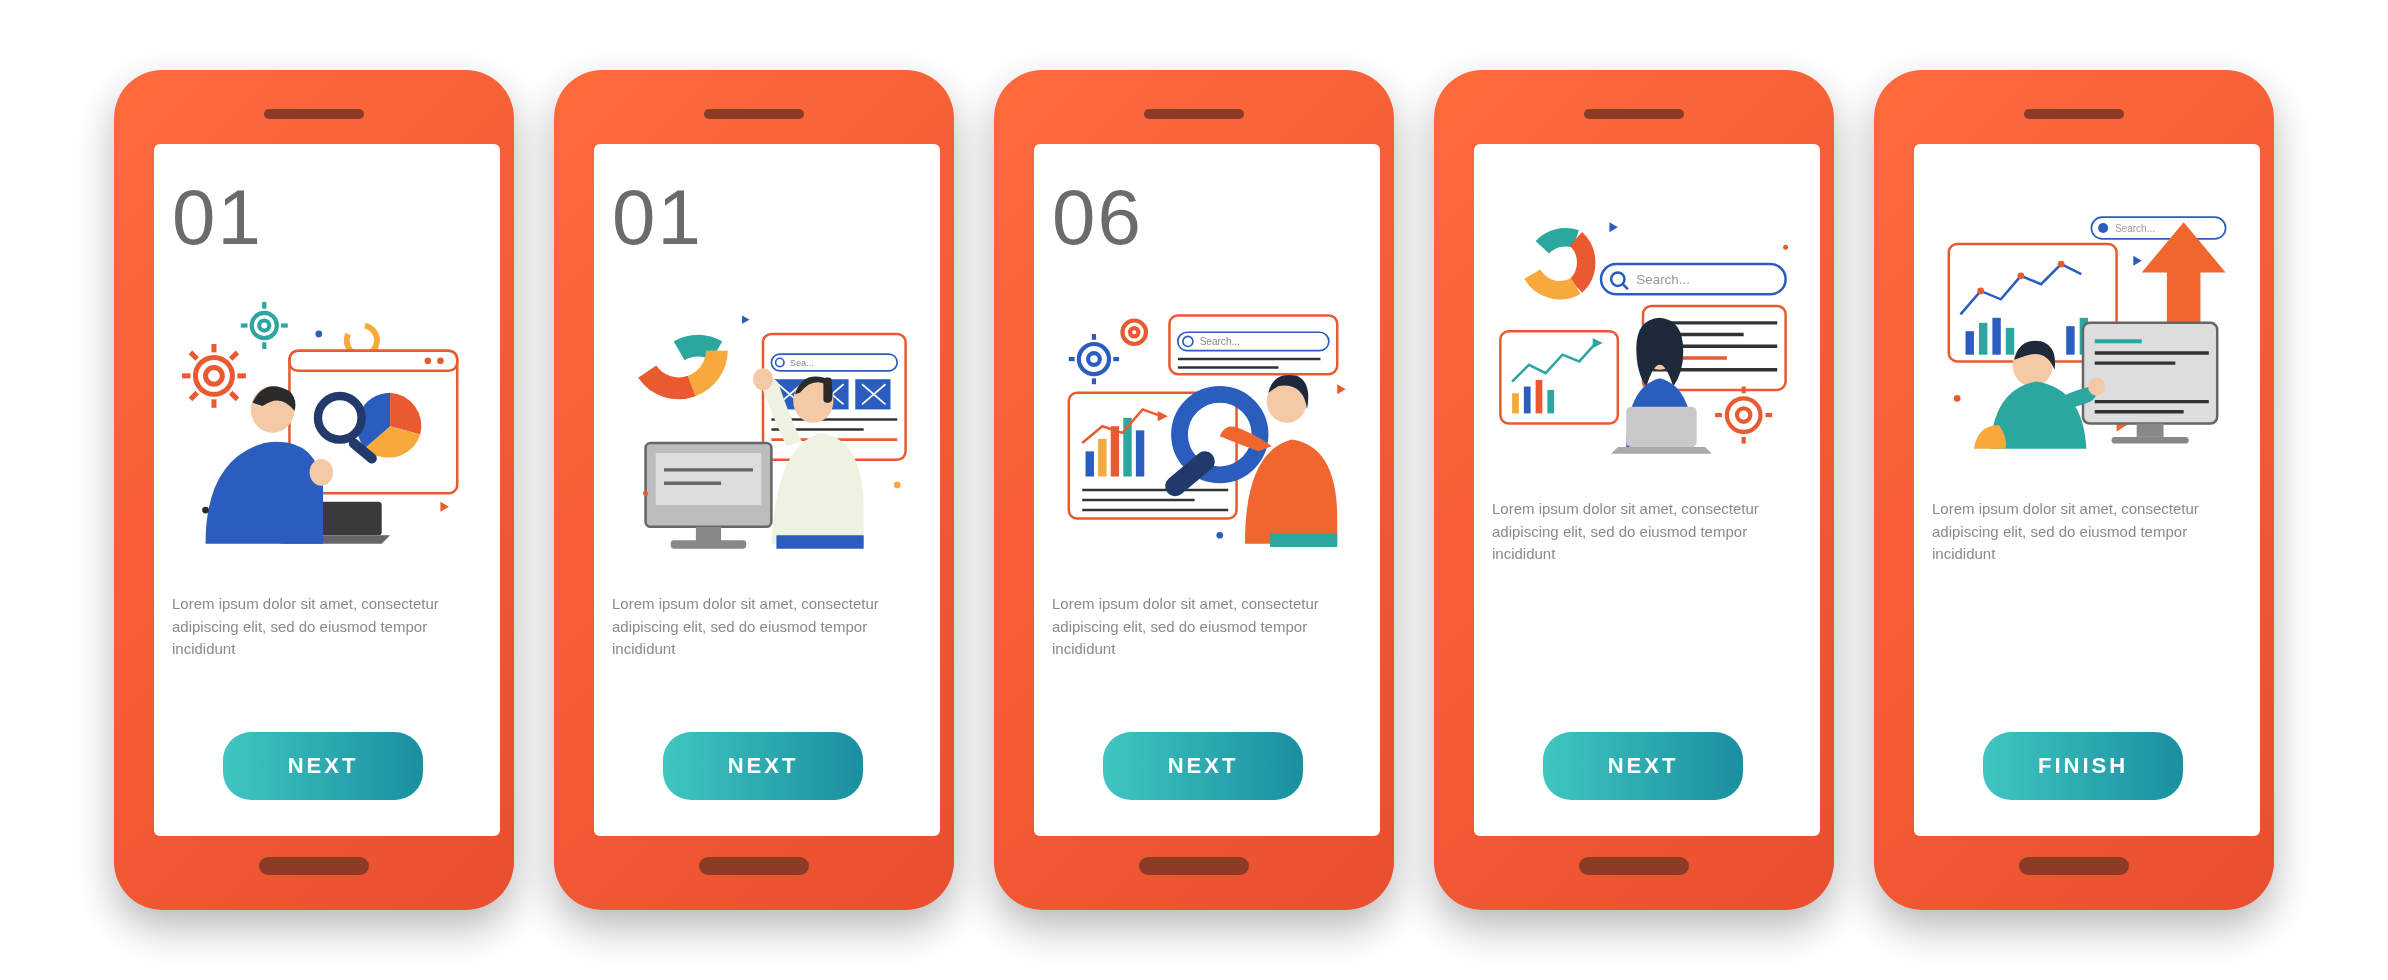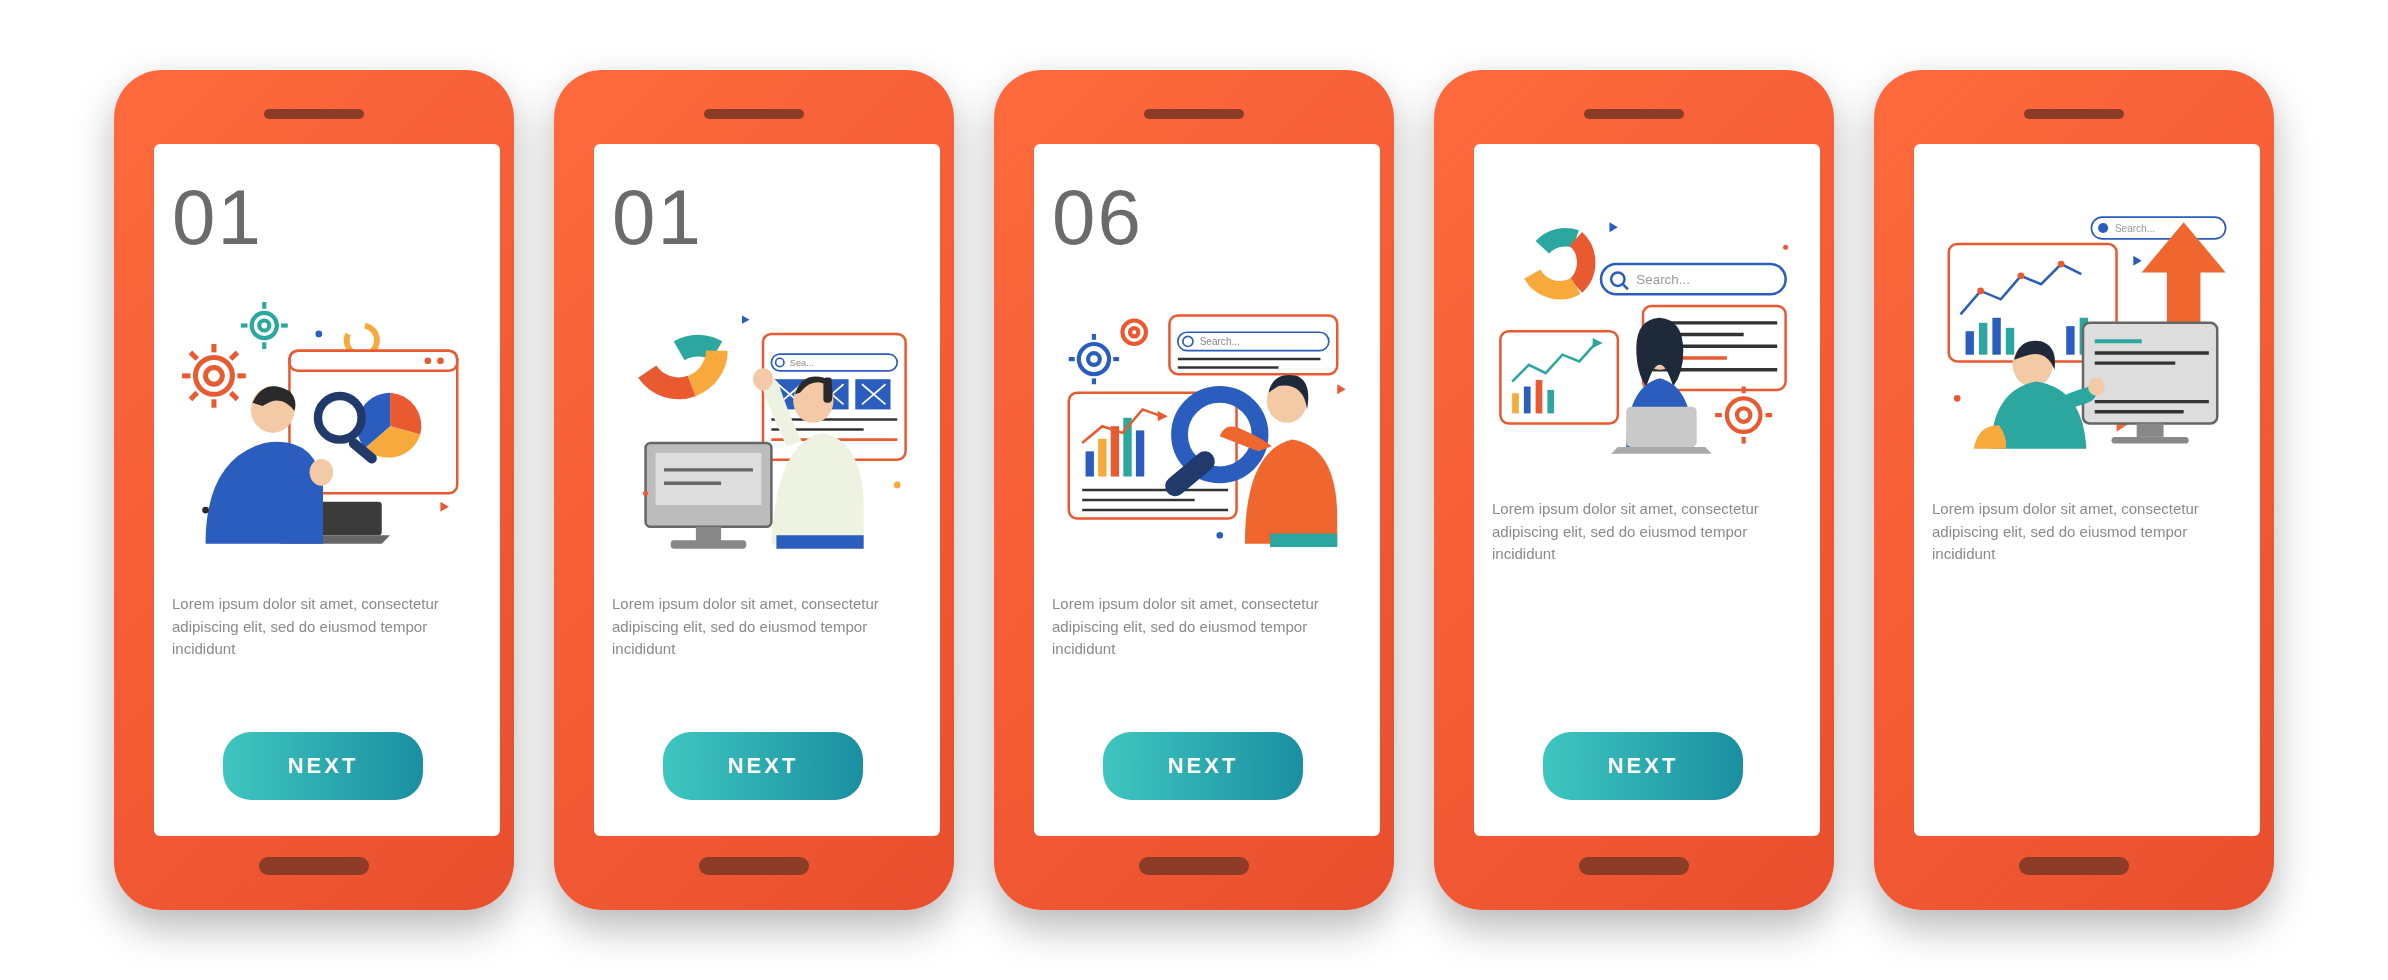--- a/index.html
+++ b/index.html
@@ -398,17 +398,18 @@
         <path d="M70 300 Q72 230 124 220 Q180 228 184 300 Z" fill="#2ba7a0"></path>
         <path d="M154 238 Q176 228 196 224 Q200 240 184 246 Q166 252 156 254 Z" fill="#2ba7a0"></path>
         <ellipse cx="196" cy="226" rx="10" ry="11" fill="#f4c9a6"></ellipse>
         <path d="M50 300 Q54 272 80 272 Q90 286 88 300 Z" fill="#f7a93b"></path>
 
         <polygon points="240,70 250,76 240,82" fill="#2a5dbd"></polygon>
         <circle cx="30" cy="240" r="4" fill="#e95a30"></circle>
       </svg>
     </div>
     <div class="desc">Lorem ipsum dolor sit amet, consectetur adipiscing elit, sed do eiusmod tempor incididunt</div>
+    <button class="btn">FINISH</button>
   </div>
   <div class="phone-bottom">
       <div class="home-btn"></div>
     </div>
 </div>
 
 </body></html>

